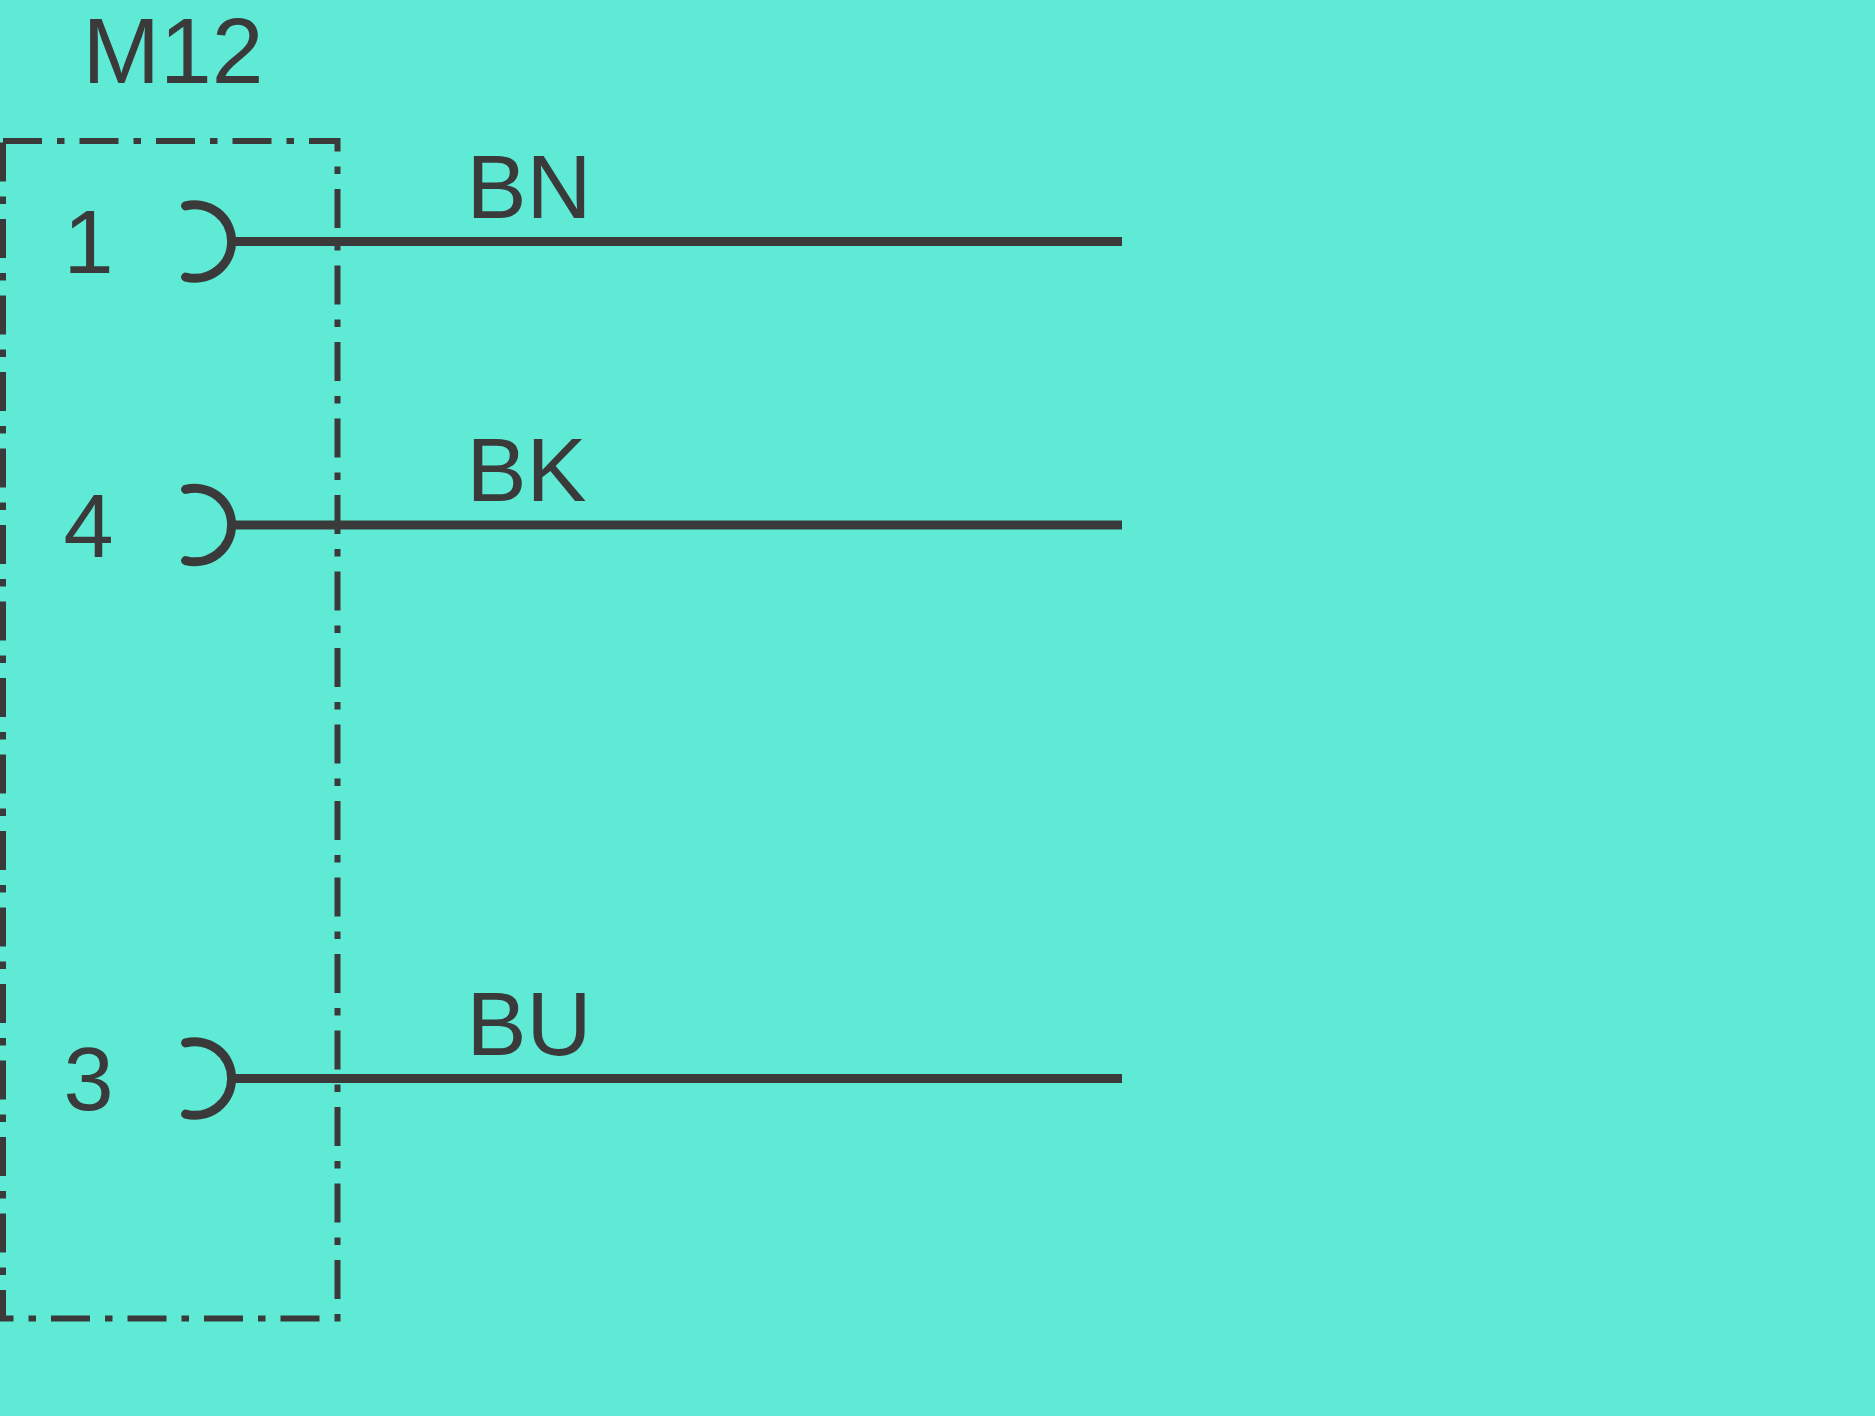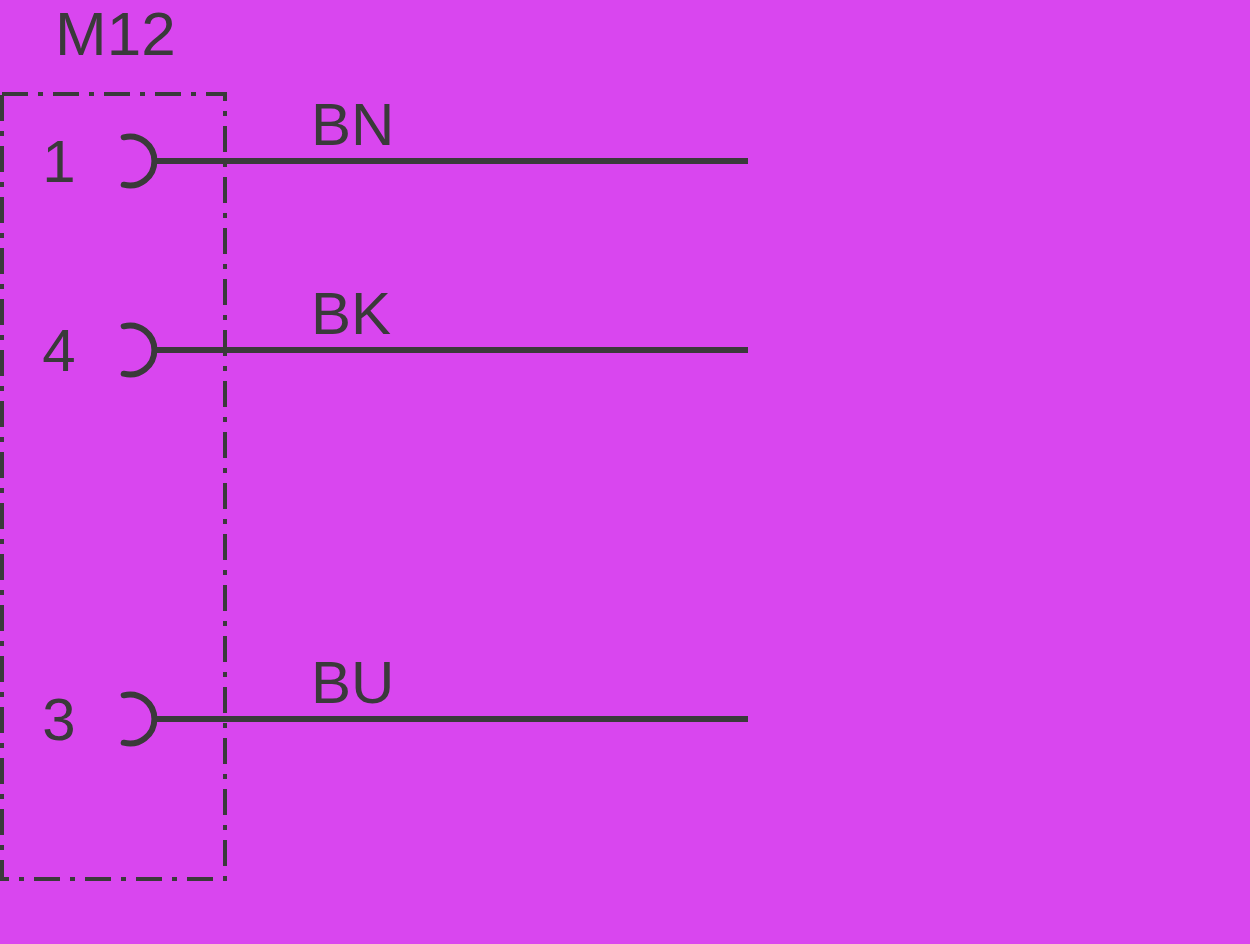--- a/index.html
+++ b/index.html
@@ -7,21 +7,21 @@
     padding: 0;
     width: 1250px;
     height: 944px;
     background: #ffffff;
     overflow: hidden;
   }
   .stage {
     position: relative;
     width: 1250px;
     height: 944px;
-    background: #d946ef;
+    background: #5eead4;
   }
   svg {
     display: block;
   }
   svg text {
     font-family: "Liberation Sans", sans-serif;
     fill: #3a3a3a;
   }
   .title-text {
     font-size: 62px;

